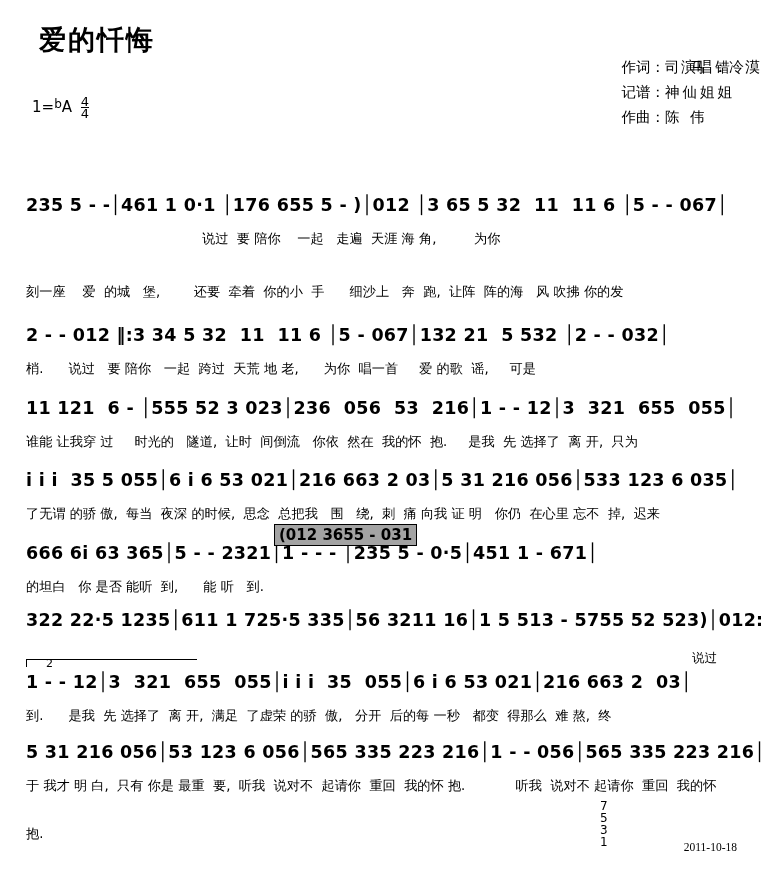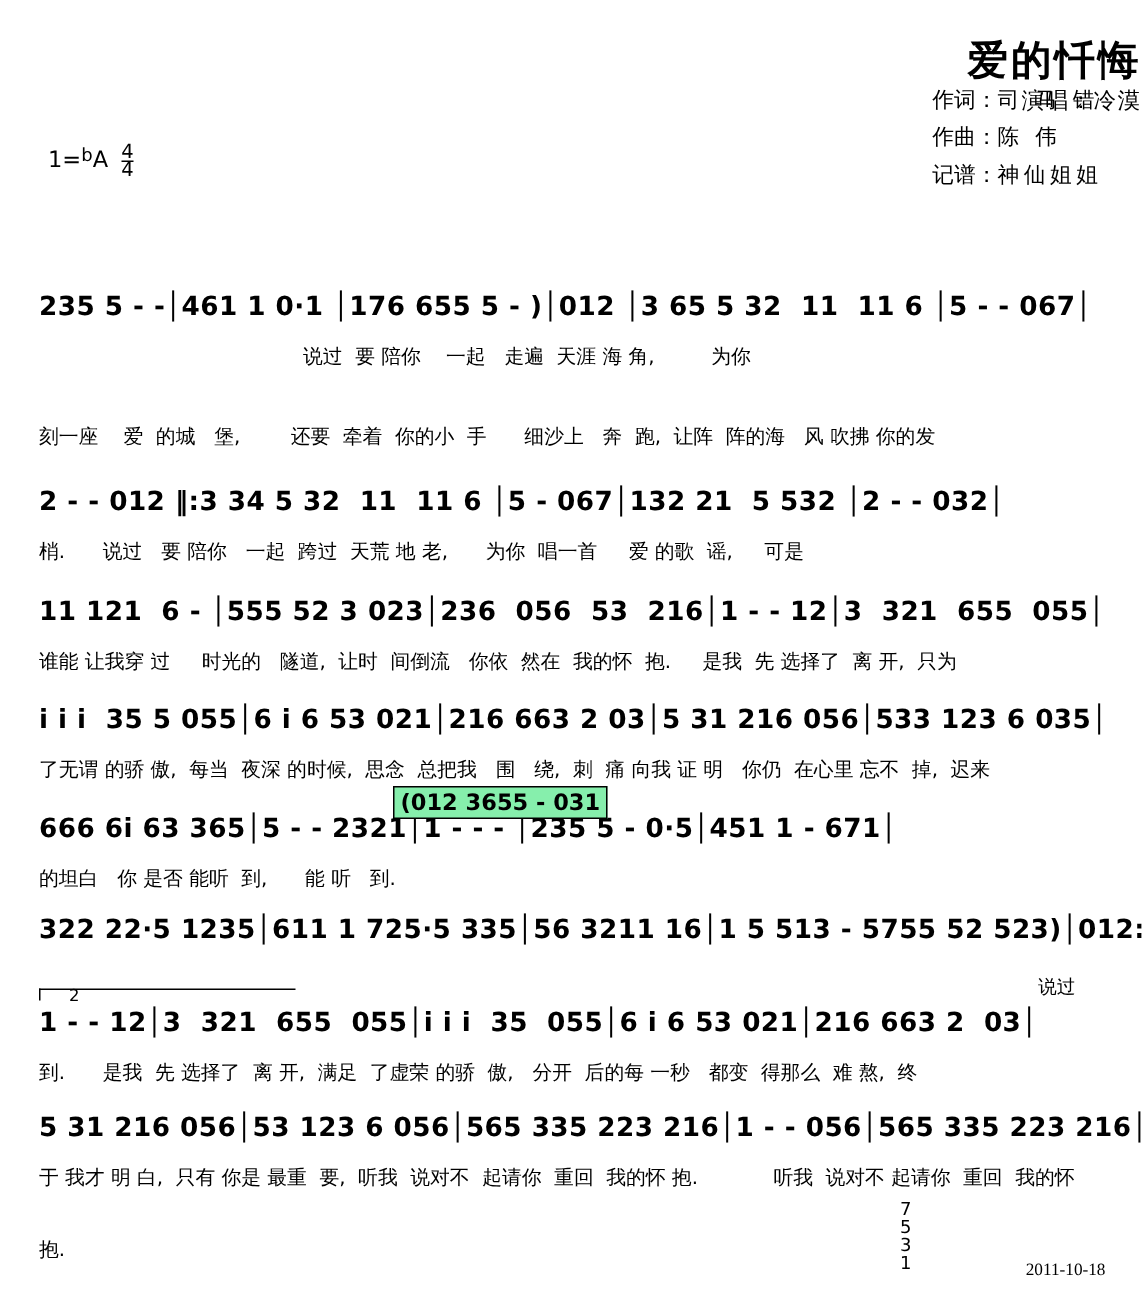--- a/index.html
+++ b/index.html
@@ -9,21 +9,21 @@
     font-family:"Liberation Serif", serif;
     color:#000;
     position:relative;
     overflow:hidden;
   }
   .sheet{position:relative;width:761px;height:872px;}
 
   
   .title{
     position:absolute;left:0;right:0;top:22px;
-    text-align:right;
+    text-align:left;
     font-family:"DejaVu Sans", sans-serif;
     font-weight:bold;
     font-size:27px;
     letter-spacing:2px;
     padding-left:39px;
   }
   .singer{
     position:absolute;left:0;right:0;top:58px;
     text-align:right;
     font-family:"DejaVu Sans", sans-serif;
@@ -98,21 +98,22 @@
     height:7px;
   }
   .insert-box{
     position:absolute;
     border:1.4px solid #000;
     font-family:"DejaVu Sans", sans-serif;
     font-size:15px;
     font-weight:600;
     padding:1px 4px;
     white-space:pre;
-    background:#86efac;
+    background:#a3a3a3;
+    margin-left:12px;
   }
   .chordnum{
     position:absolute;
     font-family:"DejaVu Sans", sans-serif;
     font-size:12px;
     line-height:12px;
     text-align:center;
   }
   .signoff{
     position:absolute;
@@ -123,22 +124,22 @@
 </head>
 <body>
 
 <div class="sheet">
 
   <div class="title">爱的忏悔</div>
   <div class="singer">演唱：冷漠</div>
 
   <div class="credits">
     <div><span class="lbl">作词：</span><span class="val">司 马 错</span></div>
+    <div><span class="lbl">记谱：</span><span class="val">神仙姐姐</span></div>
     <div><span class="lbl">作曲：</span><span class="val">陈   伟</span></div>
-    <div><span class="lbl">记谱：</span><span class="val">神仙姐姐</span></div>
   </div>
 
   <div class="keysig">
     <span>1=</span><span class="flat">b</span><span>A</span>
     <span class="frac">
       <span class="num">4</span>
       <span class="den" style="border-top:1.2px solid #000;">4</span>
     </span>
   </div>
 

